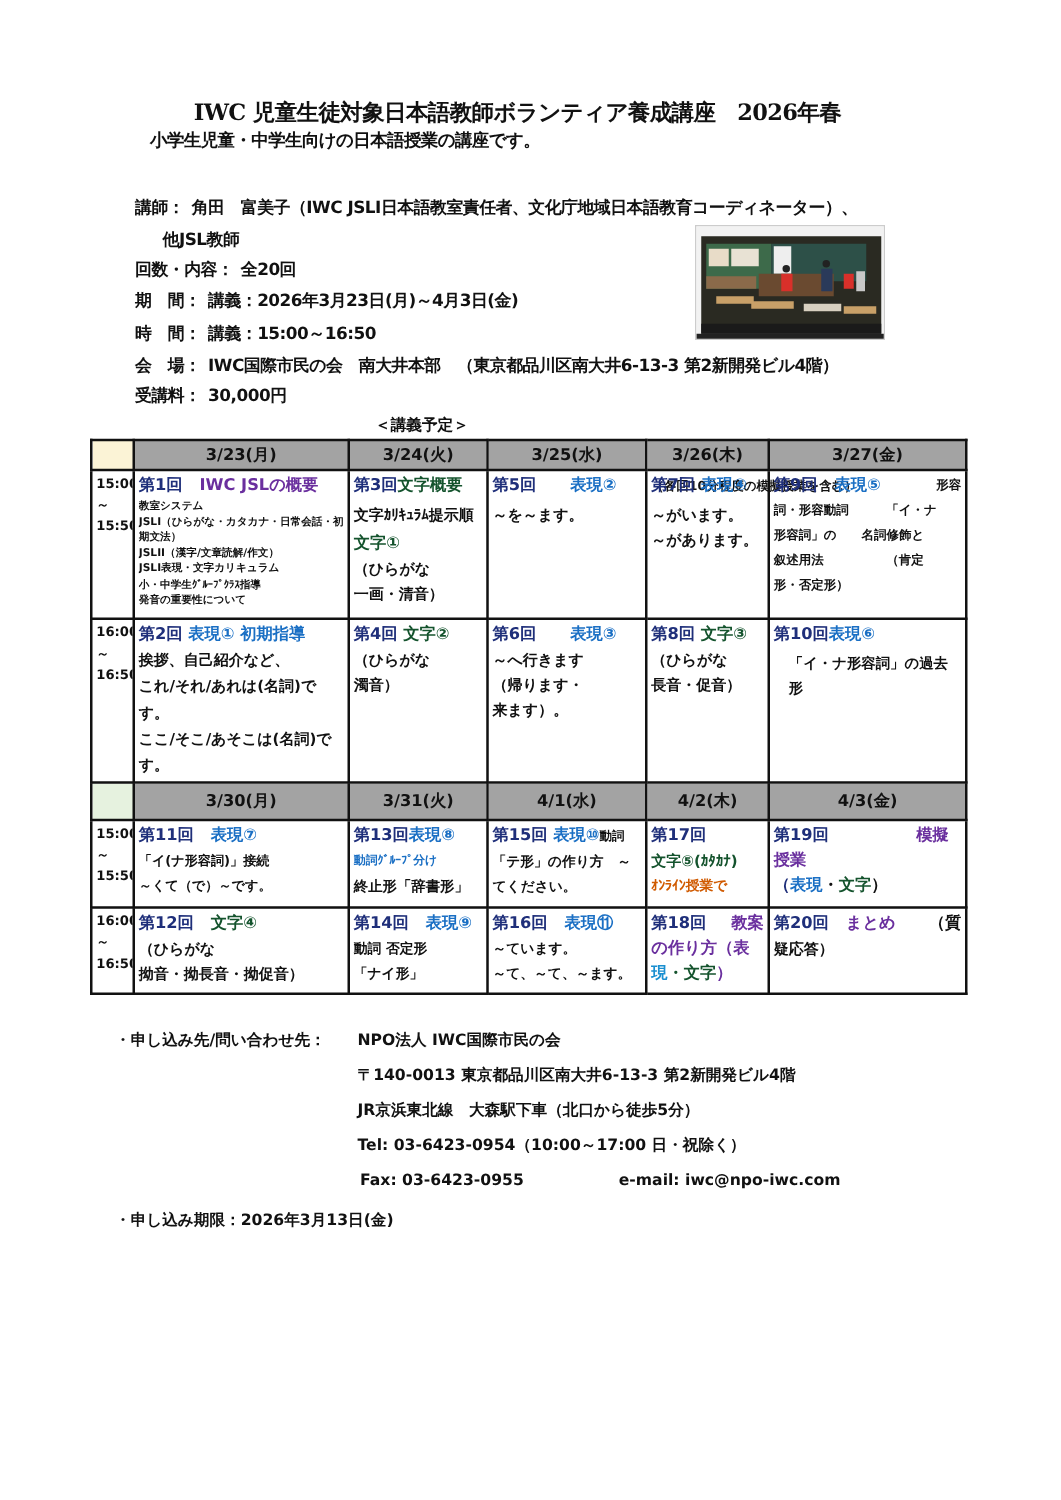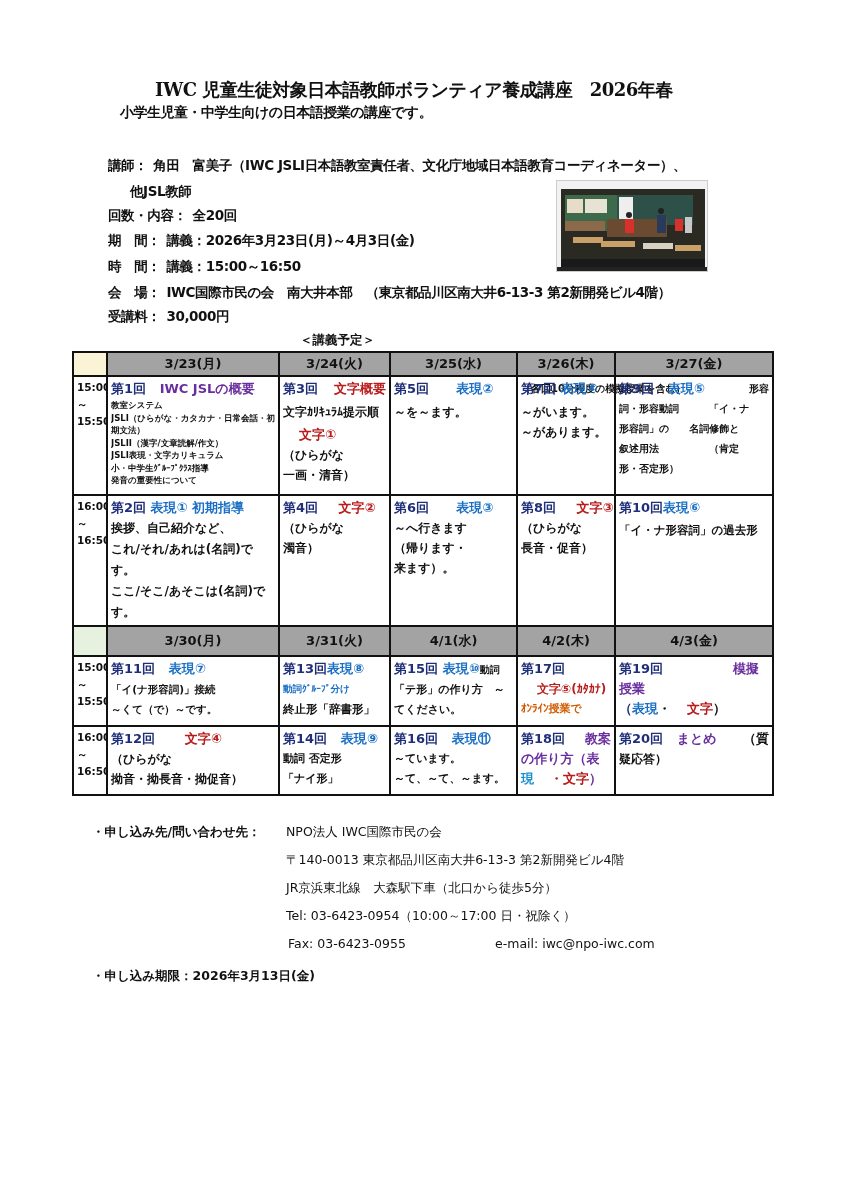--- a/index.html
+++ b/index.html
@@ -22,34 +22,34 @@
   table.sched td, table.sched th { border: 2px solid #111; vertical-align: top; padding: 2px 3px; overflow: hidden; }
   table.sched th { background: #a3a3a3; font-size: 13px; font-weight: bold; text-align: center; vertical-align: middle; height: 24px; padding: 0; }
   table.sched th.corner { background: #fbf3d6; }
   table.sched th.corner.green { background: #e6f2df; }
   td.time { font-size: 10.5px; font-weight: bold; line-height: 17px; padding: 2px 1px; vertical-align: middle; white-space: nowrap; }
   .cell { font-size: 12px; font-weight: bold; line-height: 20px; }
   .cell .small { font-size: 8.5px; line-height: 12.5px; }
   .cell .head { font-size: 13px; line-height: 20px; white-space: nowrap; }
   .navy { color: #1f2f7a; }
   .blue { color: #1a6fc4; }
-  .green { color: #b91c1c; margin-left: 16px; }
+  .green { color: #14532d; }
   .purple { color: #6a2f9e; }
   .orange { color: #d05a00; }
   .cyan { color: #1a8fd0; }
   .row1 { height: 119px; }
   .row2 { height: 93px; }
   .row3 { height: 70px; }
   .row4 { height: 69px; }
   .clip { max-height: 113px; overflow: hidden; }
 
   .footnote { position: absolute; left: 76px; top: 768px; font-size: 12px; font-weight: bold; line-height: 22px; letter-spacing: -0.3px; white-space: nowrap; }
 
   .contact { position: absolute; left: 92px; top: 824px; font-size: 12.5px; font-weight: bold; white-space: nowrap; }
-  .contact-line { position: absolute; left: 286px; font-size: 12.5px; font-weight: normal; white-space: nowrap; text-align: center; }
+  .contact-line { position: absolute; left: 286px; font-size: 12.5px; font-weight: bold; white-space: nowrap; text-align: center; }
   .deadline { position: absolute; left: 92px; top: 968px; font-size: 12.5px; font-weight: bold; white-space: nowrap; }
 </style>
 </head>
 <body>
 
 <div class="title">IWC 児童生徒対象日本語教師ボランティア養成講座　2026年春</div>
 <div class="subtitle">小学生児童・中学生向けの日本語授業の講座です。</div>
 
 <div class="info-line" style="top:157px;">
   <span class="lbl">講師：</span><span>角田　富美子（IWC JSLI日本語教室責任者、文化庁地域日本語教育コーディネーター）、</span>
@@ -205,21 +205,21 @@
     <td>
       <div class="cell">
         <div class="head"><span class="navy">第8回</span>&nbsp;<span class="green">文字③</span></div>
         <div>（ひらがな</div>
         <div>長音・促音）</div>
       </div>
     </td>
     <td>
       <div class="cell">
         <div class="head"><span class="navy">第10回</span><span class="blue">表現⑥</span></div>
-        <div style="margin-top:2px; font-size:11.5px;">「イ・ナ形容詞」の過去形</div>
+        <div style="margin-top:2px; font-size:11.5px;margin-left:12px;">「イ・ナ形容詞」の過去形</div>
       </div>
     </td>
   </tr>
 
   <tr>
     <th class="corner green" style="height:30px;"></th>
     <th>3/30(月)</th>
     <th>3/31(火)</th>
     <th>4/1(水)</th>
     <th>4/2(木)</th>

